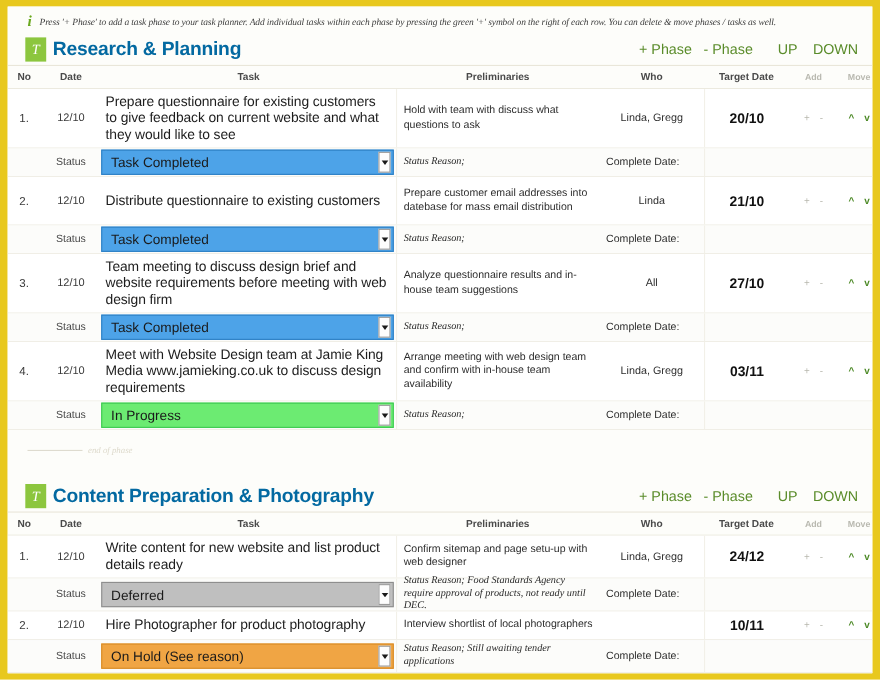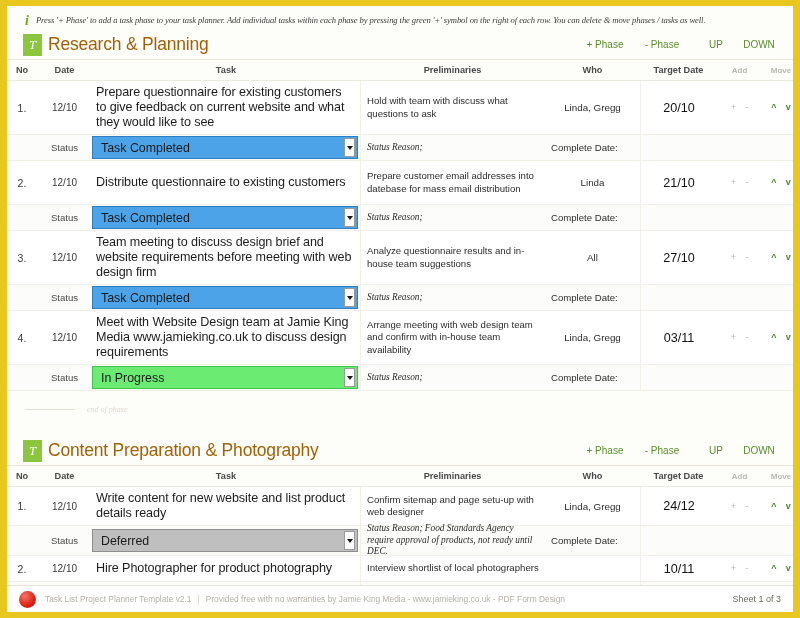--- a/index.html
+++ b/index.html
@@ -63,31 +63,31 @@
     color: #ffffff;
     font-family: "Liberation Serif", serif;
     font-style: italic;
     font-size: 13px;
     display: flex; align-items: center; justify-content: center;
     flex: 0 0 auto;
     margin-right: 6px;
   }
   .phase-title {
     font-size: 17.5px;
-    color: #a16207;
-    font-weight: 400;
+    color: #0369a1;
+    font-weight: 700;
     letter-spacing: -0.2px;
     white-space: nowrap;
   }
   .phase-actions {
     margin-left: auto;
     display: flex; align-items: center;
   }
   .phase-actions span {
-    font-size: 10px;
+    font-size: 13px;
     color: #5a8c2a;
     text-align: center;
     white-space: nowrap;
   }
   .act-plus   { width: 52px; }
   .act-minus  { width: 62px; }
   .act-up     { width: 46px; }
   .act-down   { width: 40px; }
 
   
@@ -142,21 +142,21 @@
     line-height: 12.5px;
     border-left: 1px solid #f2f0e8;
   }
   .cell-who {
     justify-content: center;
     font-size: 9.8px; color: #2d2d2d;
     text-align: center;
   }
   .cell-target {
     justify-content: center;
-    font-size: 12.6px; color: #111111; font-weight: normal;
+    font-size: 12.6px; color: #111111; font-weight: bold;
     border-left: 1px solid #f2f0e8;
   }
   .cell-addmove {
     justify-content: center;
     gap: 9px;
     font-size: 9px;
   }
   .mini { color: #b7b7ad; font-size: 9px; line-height: 9px; }
   .mini-g { color: #4d8a27; font-size: 9px; font-weight: bold; line-height: 9px; }
 
@@ -219,21 +219,21 @@
     justify-content: flex-start;
     text-align: right;
   }
   .cell-blank { border-left: 1px solid #f2f0e8; }
 
   
   .end-phase {
     height: 36px;
     display: flex; align-items: center;
     padding-left: 18px;
-    gap: 12px;
+    gap: 5px;
     background: #fdfdfa;
   }
   .end-line { width: 50px; height: 1px; background: #dedbcf; }
   .end-text {
     font-family: "Liberation Serif", serif;
     font-style: italic;
     font-size: 8px; color: #ddd9cb;
   }
 
   .phase-gap { height: 9px; background: #fdfdfa; }
@@ -521,22 +521,15 @@
             </span>
         </div>
       </div>
       <div class="cell-reason c-prel">Status Reason; Still awaiting tender applications</div>
       <div class="cell-complete c-who">Complete Date:</div>
       <div class="cell-blank c-date2"></div>
       <div class="c-add"></div>
       <div class="c-move"></div>
     </div>
 
-    <div class="footer">
-      <span class="logo-dot"></span>
-      <span class="footer-text">Task List Project Planner Template v2.1</span>
-      <span class="footer-text footer-sep">|</span>
-      <span class="footer-text">Provided free with no warranties by Jamie King Media - www.jamieking.co.uk - PDF Form Design</span>
-      <span class="footer-sheet">Sheet 1 of 3</span>
-    </div>
 
   </div>
 </div>
 
 </body></html>

